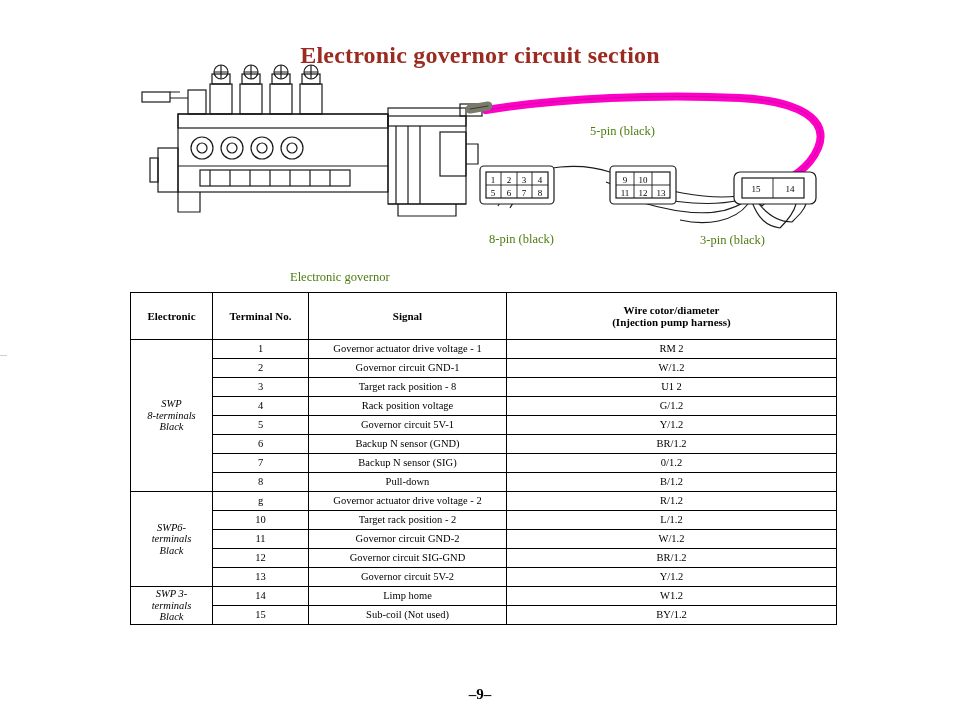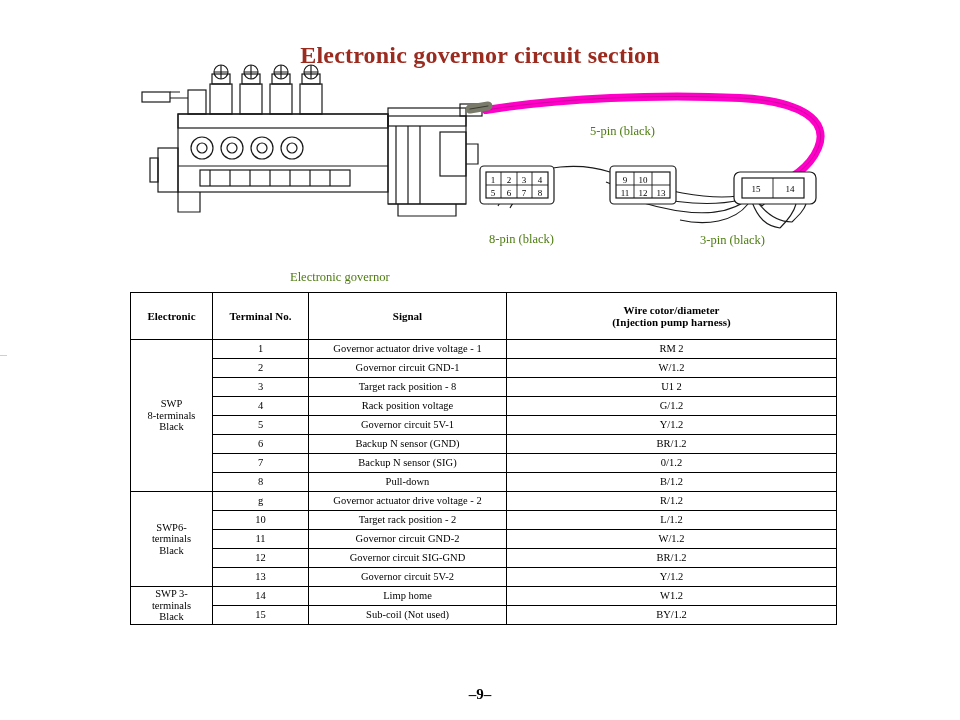--- a/index.html
+++ b/index.html
@@ -77,20 +77,21 @@
   }
   table.spec thead th {
     height: 46px;
     font-weight: bold;
     font-size: 11px;
   }
   td.conn {
     font-weight: normal;
     font-size: 11px;
     line-height: 1.25;
+    font-style: italic;
   }
   col.c1 { width: 82px; }
   col.c2 { width: 96px; }
   col.c3 { width: 198px; }
   col.c4 { width: 330px; }
 
   .page-num {
     position: absolute;
     top: 686px;
     left: 0;

